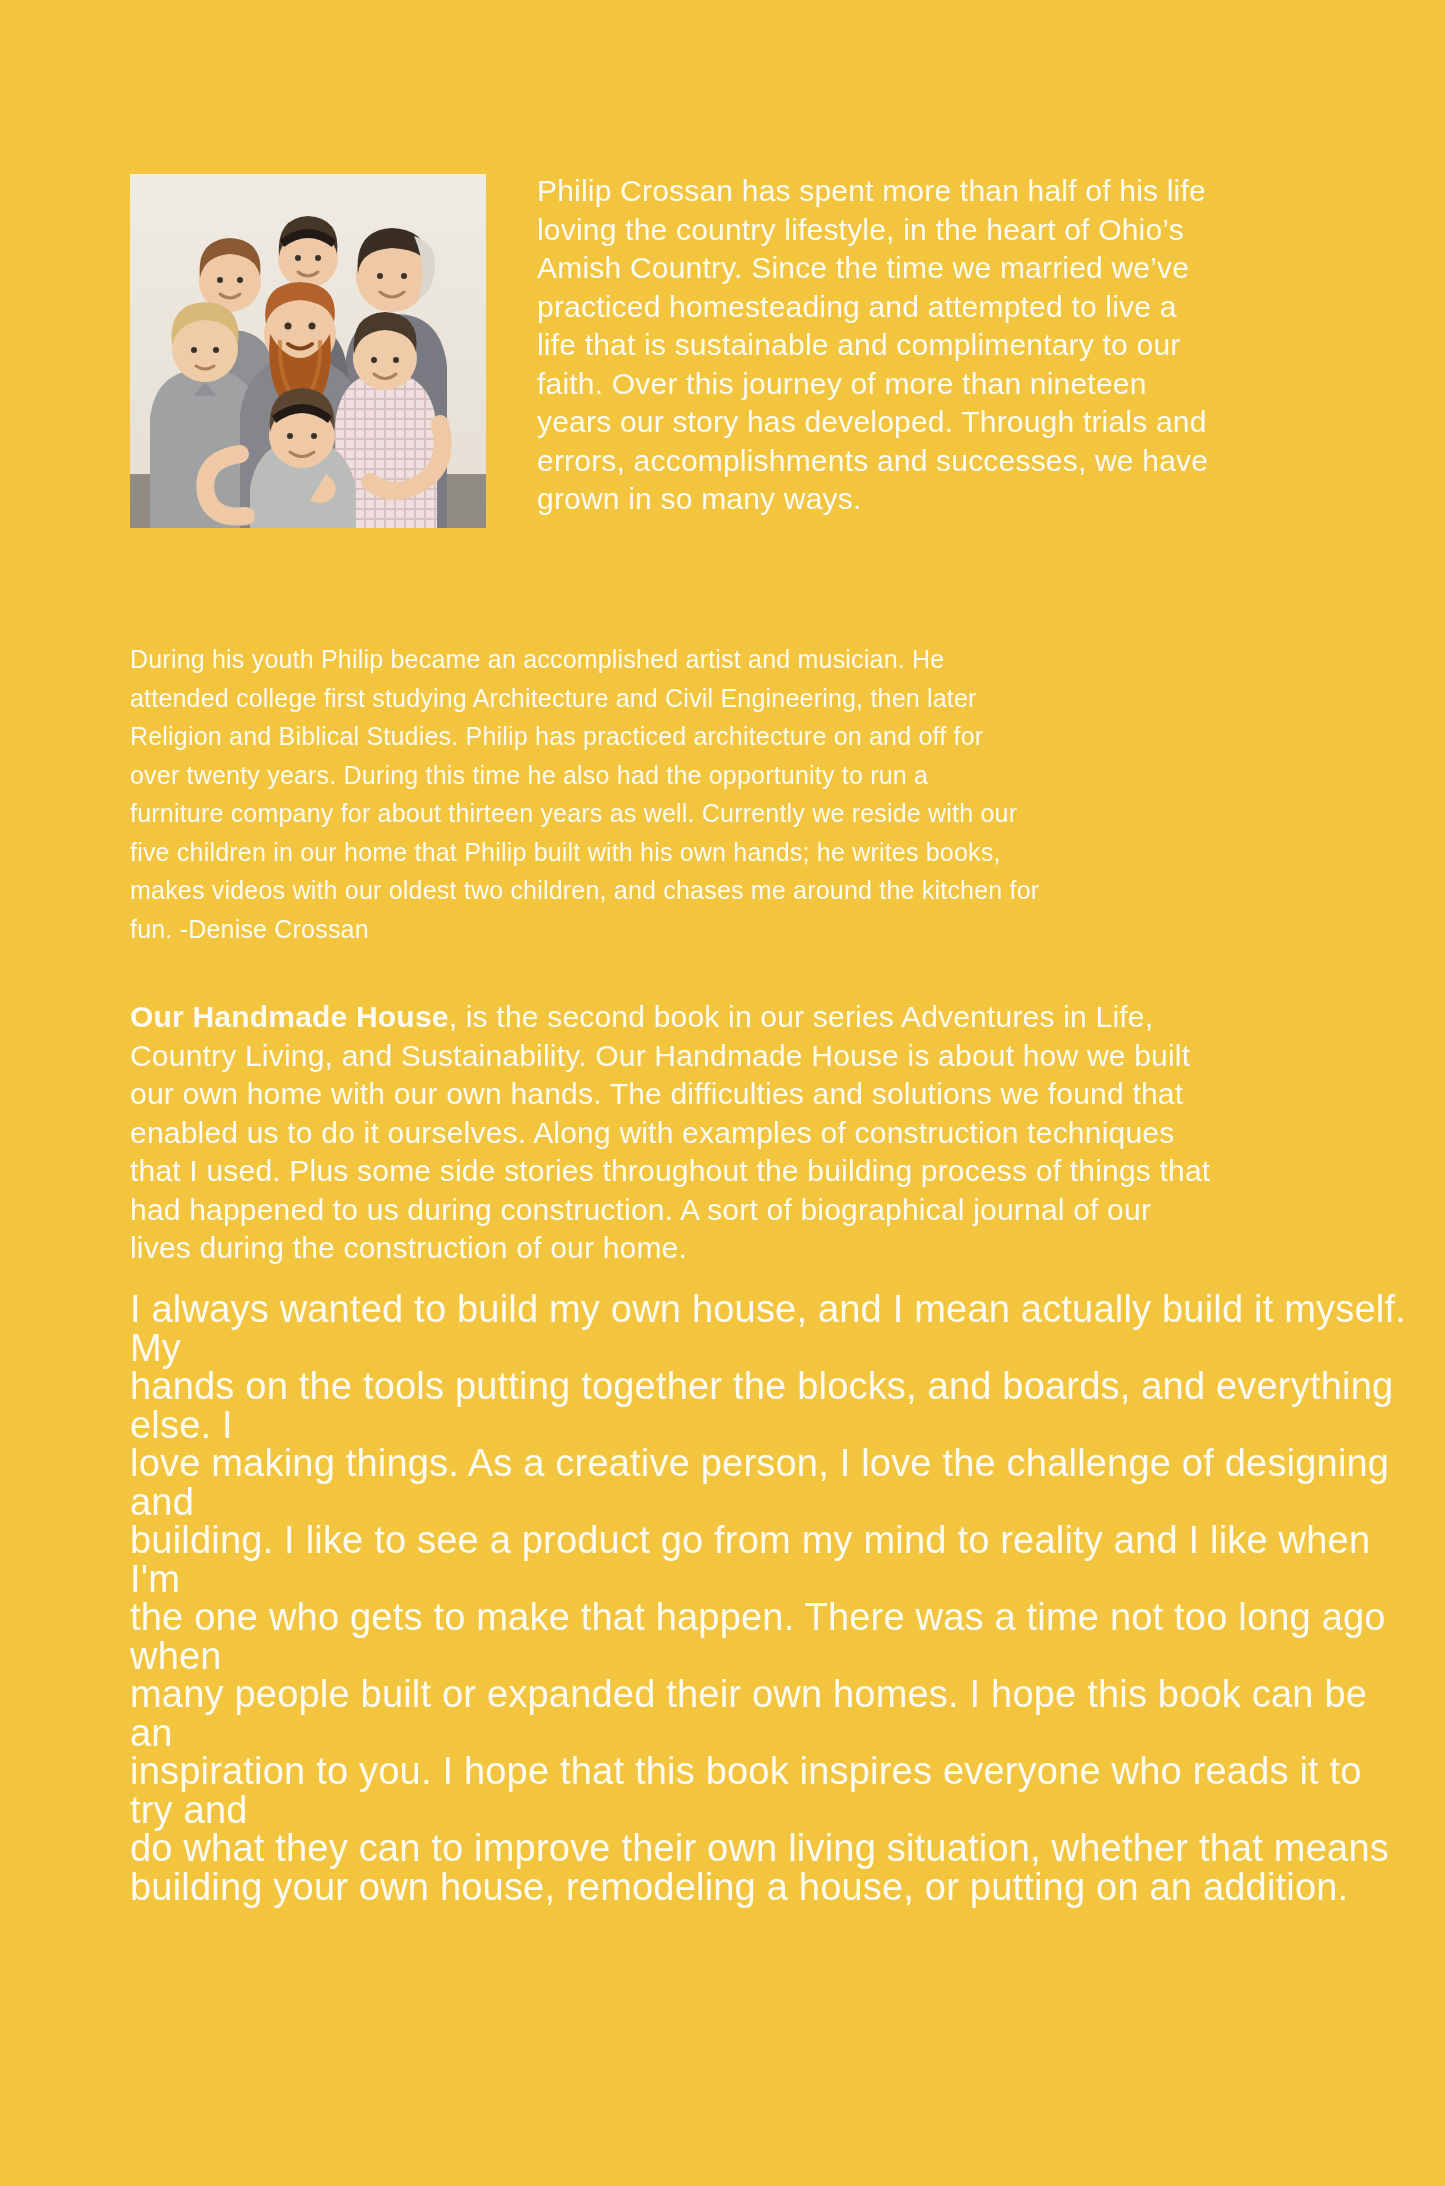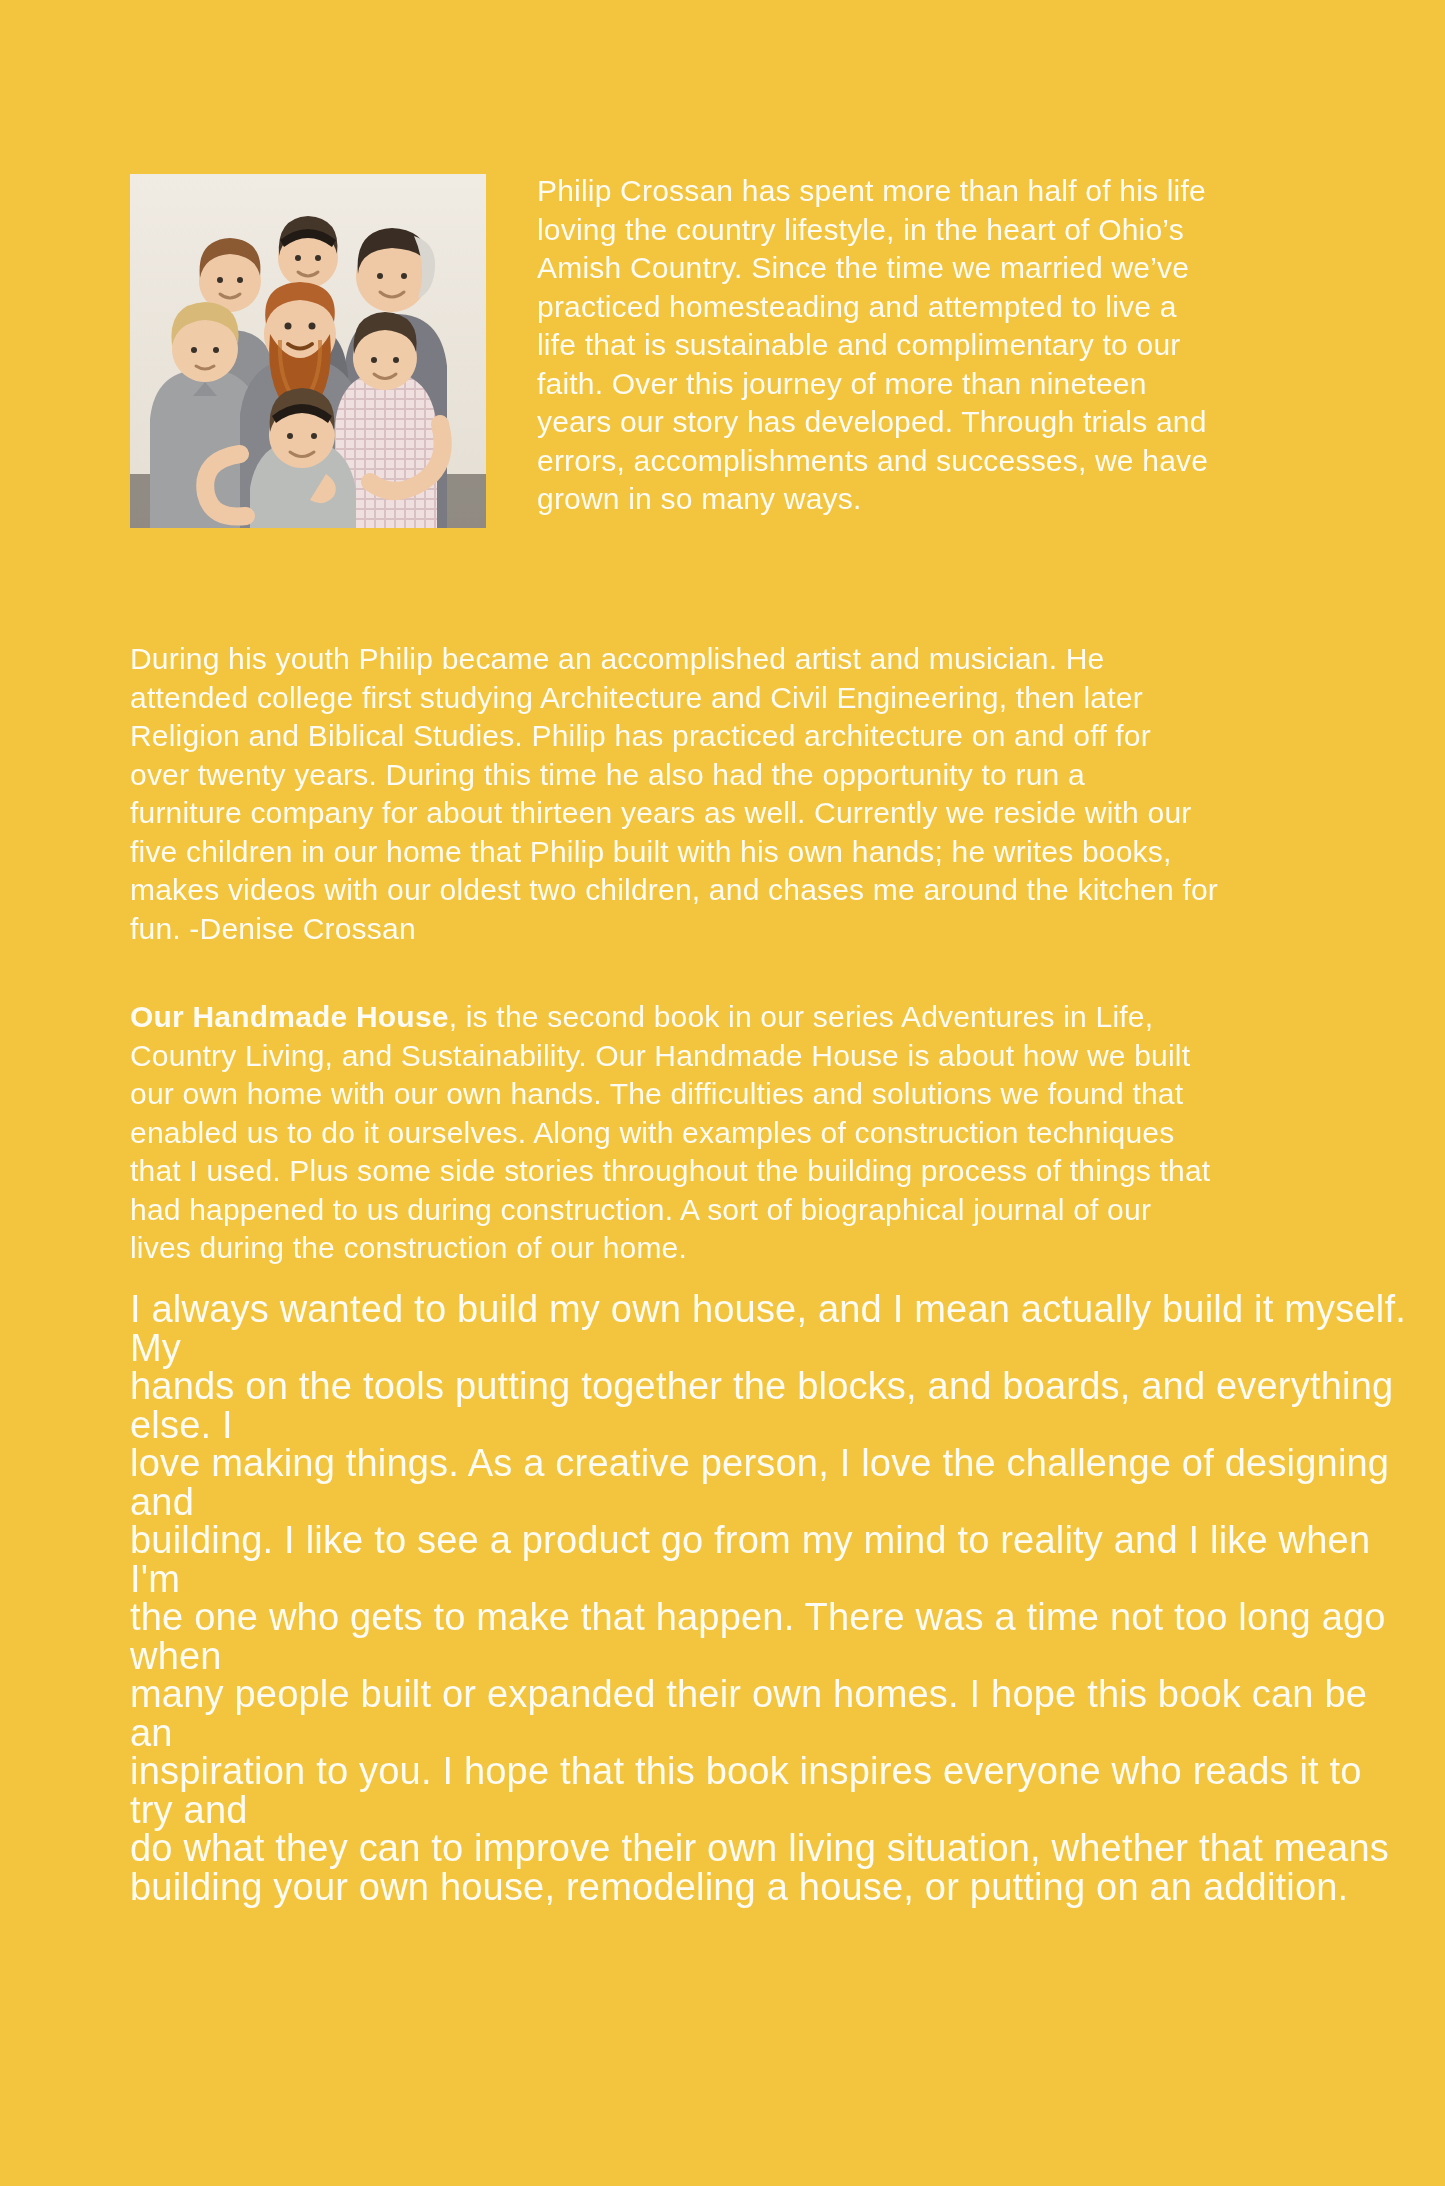--- a/index.html
+++ b/index.html
@@ -37,21 +37,21 @@
     left: 537px;
     top: 172px;
     width: 840px;
     font-size: 30px;
     line-height: 38.5px;
   }
   .bio {
     left: 130px;
     top: 640px;
     width: 1280px;
-    font-size: 30px;
+    font-size: 25px;
     line-height: 38.5px;
   }
   .book {
     left: 130px;
     top: 998px;
     width: 1280px;
     font-size: 30px;
     line-height: 38.5px;
   }
   .book strong { font-weight: 700; margin-top: 24px; }

